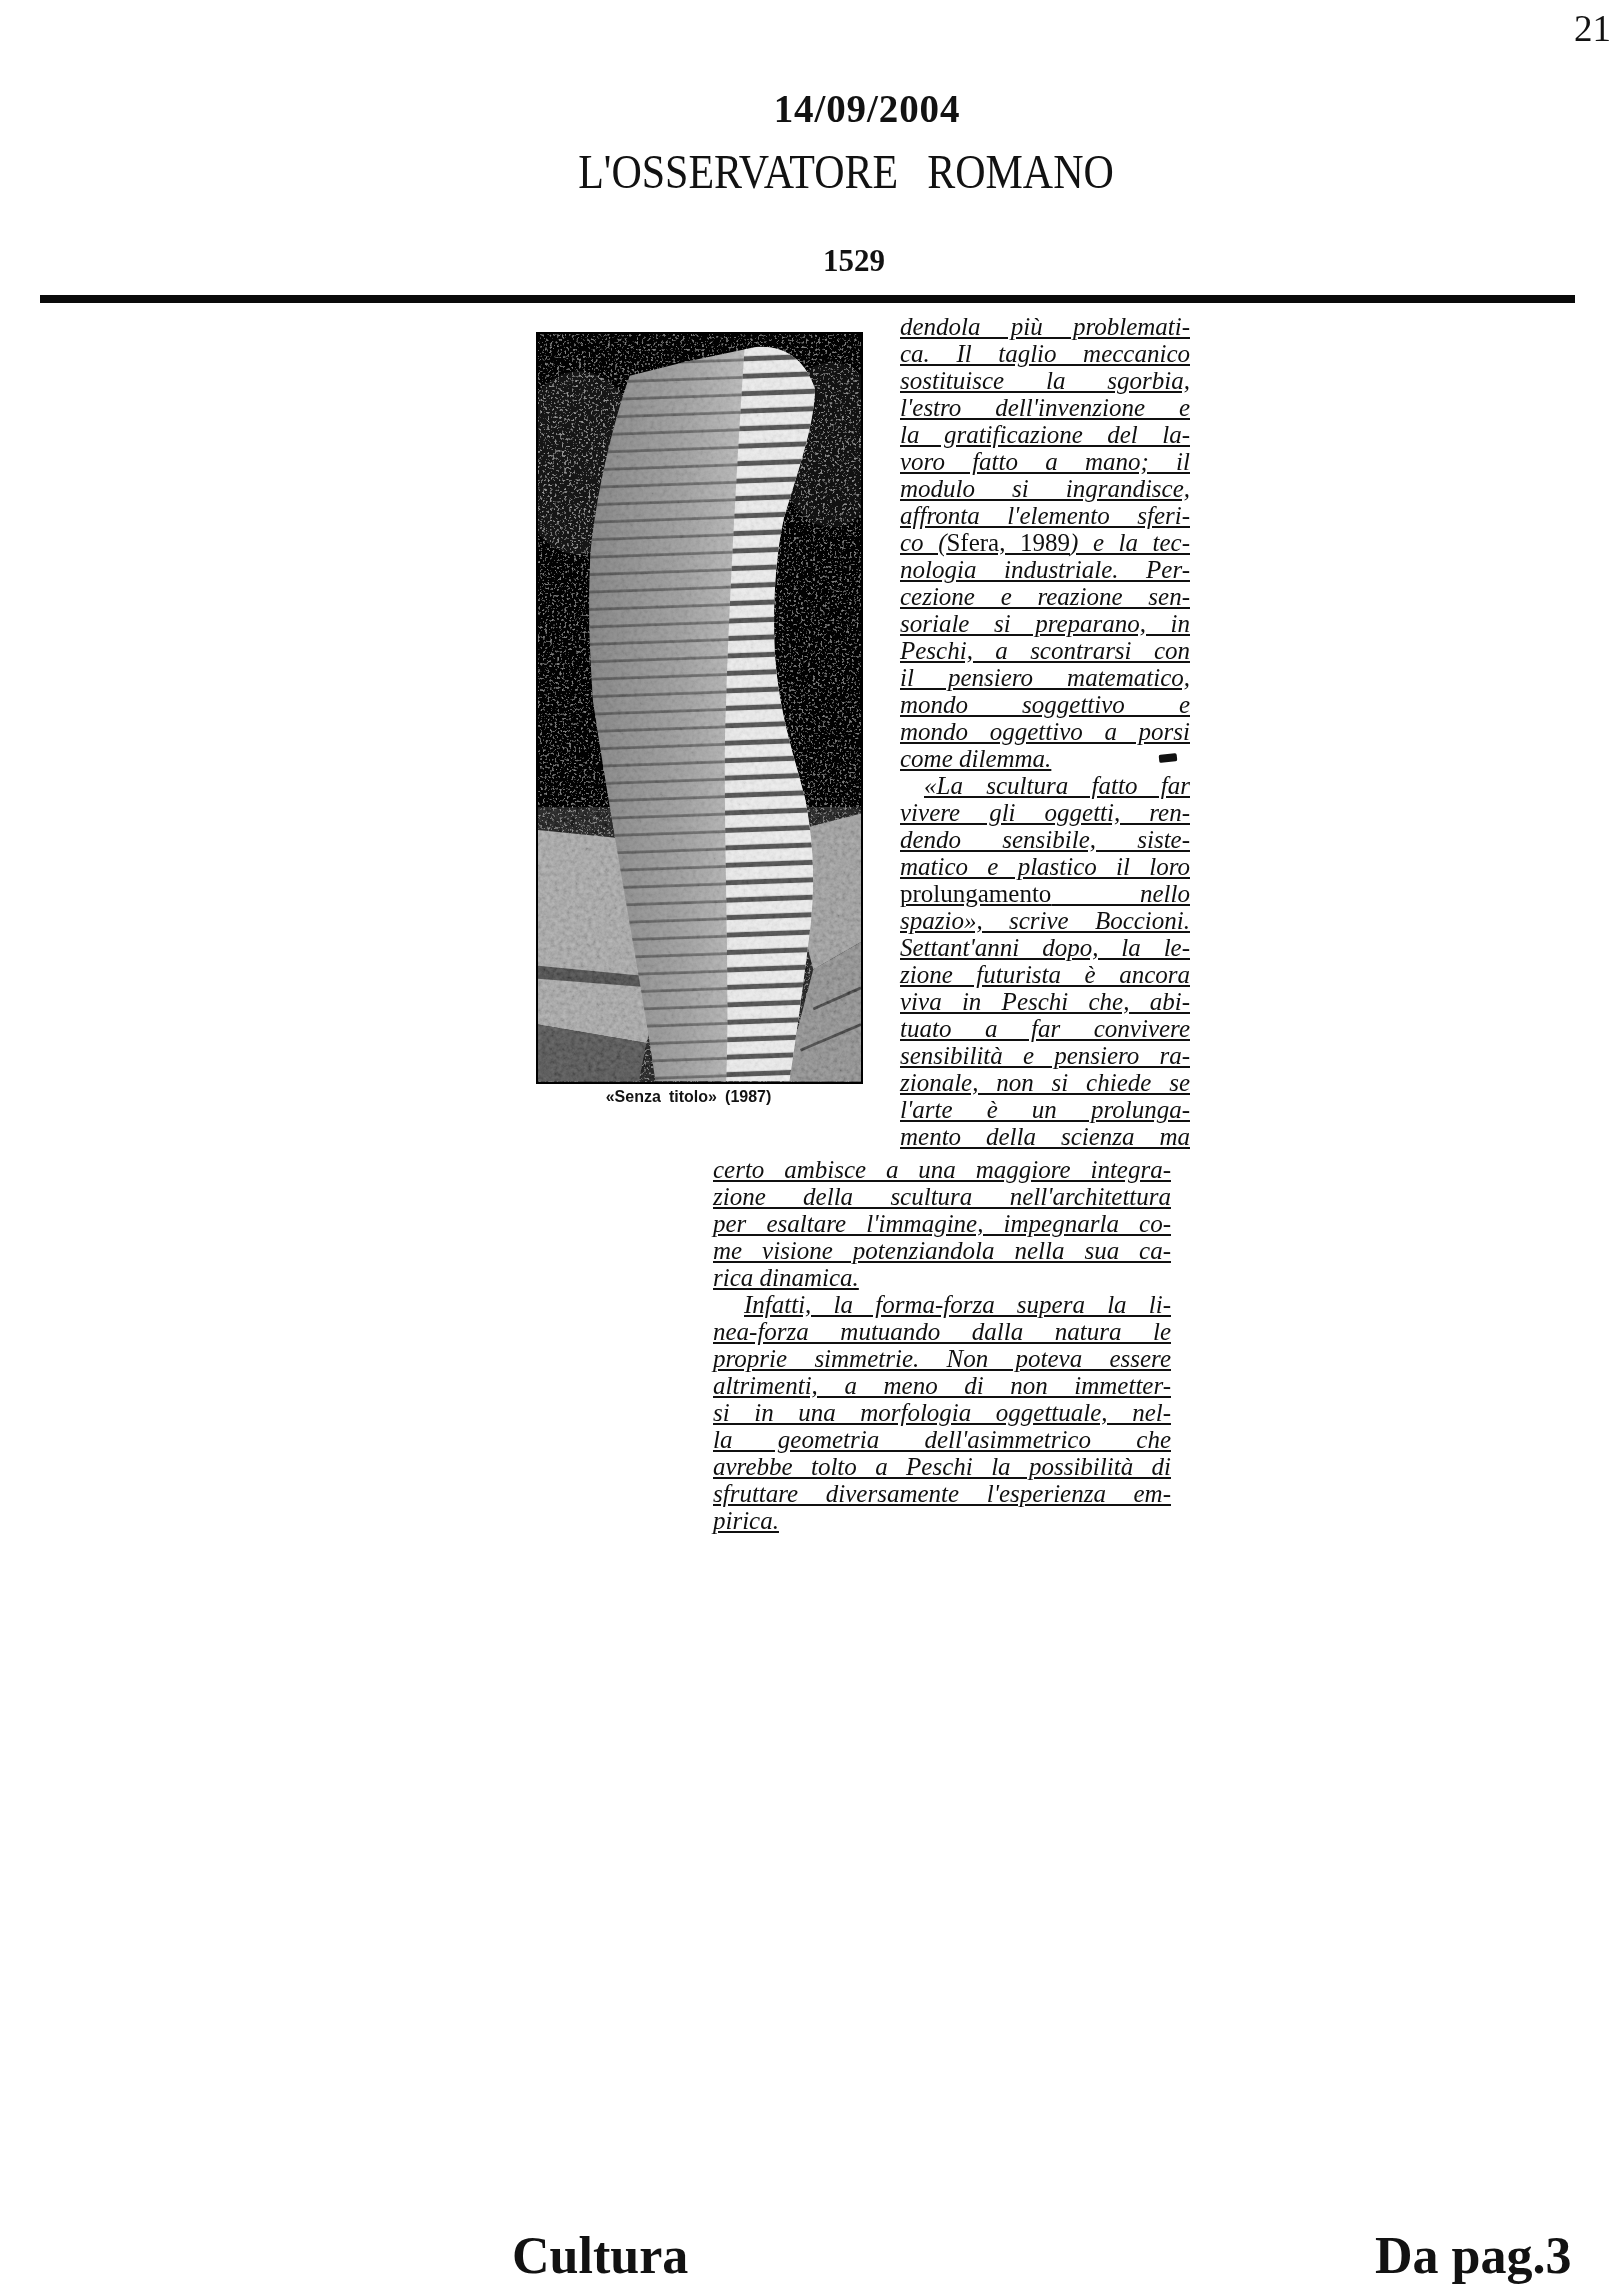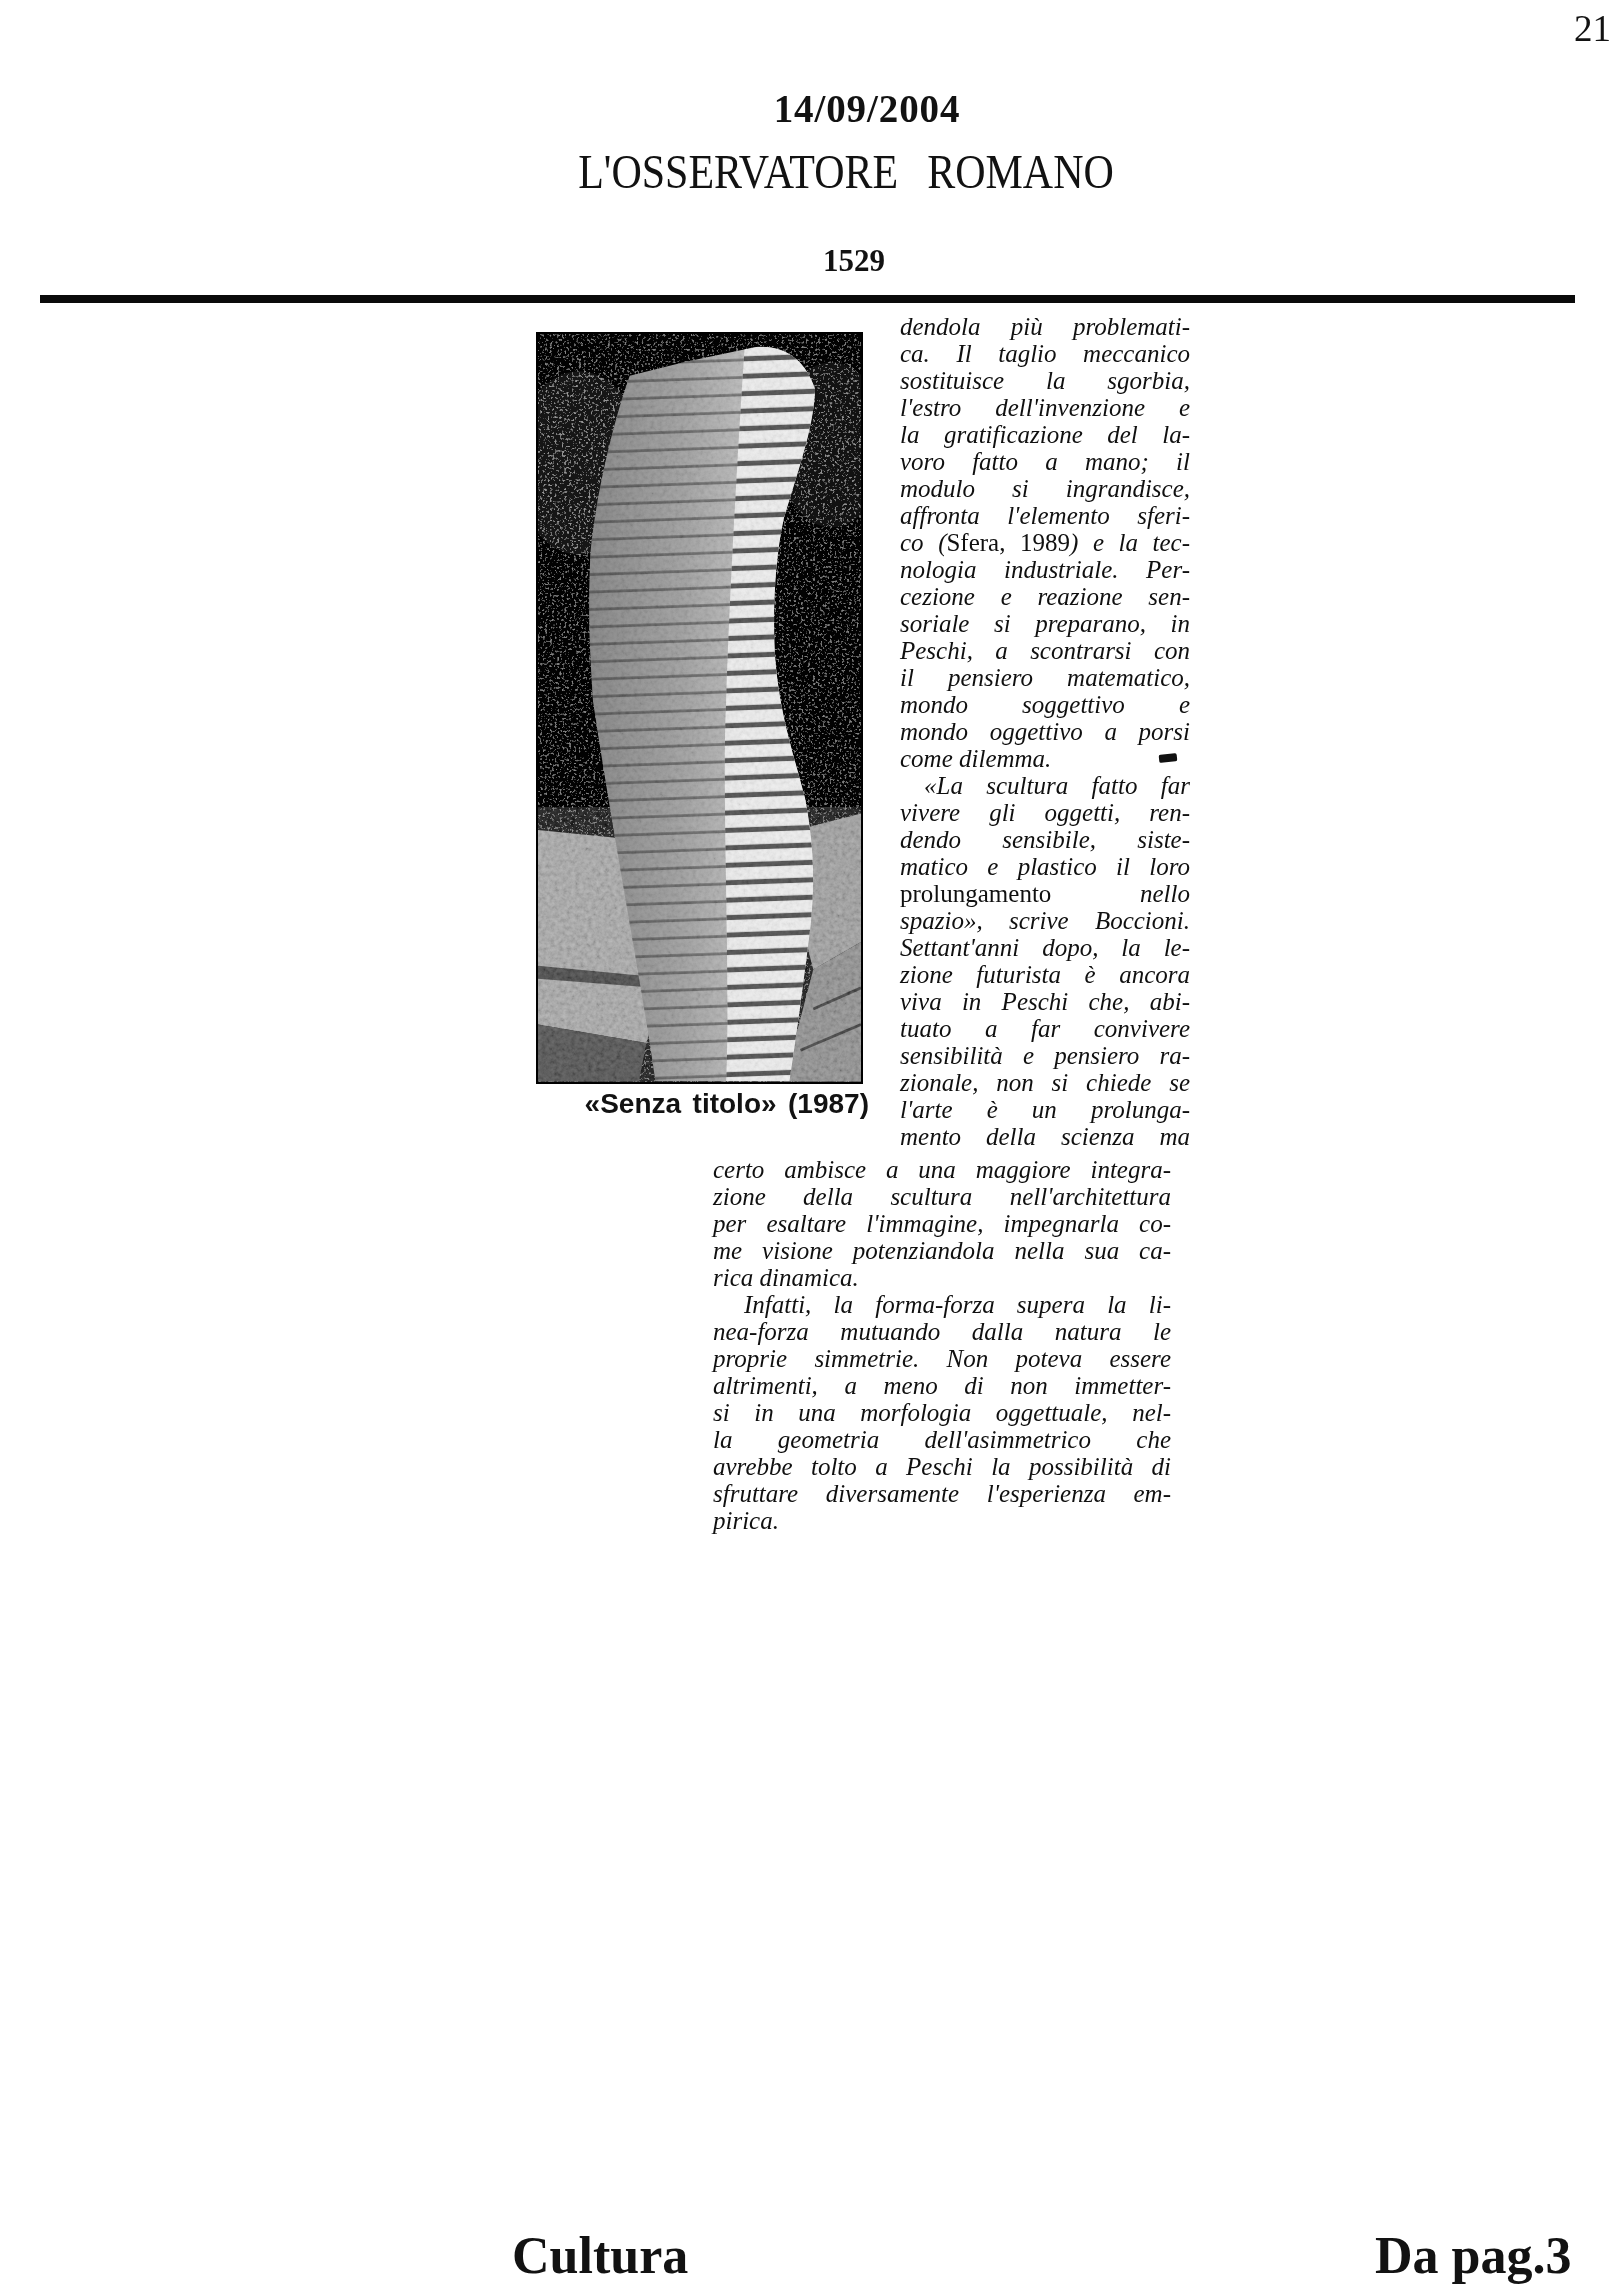--- a/index.html
+++ b/index.html
@@ -17,27 +17,27 @@
     transform-origin:center top;font-size:42px;font-weight:400;
     letter-spacing:0px;word-spacing:18.4px;white-space:nowrap;}
   #edition-number{top:243px;left:854px;transform:translateX(-50%);
     font-size:31px;font-weight:700;}
   #header-rule{left:40px;top:295px;width:1535px;height:8.3px;background:#0a0a0a;}
 
   
   #sculpture-photo{left:536px;top:332px;width:323px;height:748px;
     border:2.8px solid #000;background:#000;}
   #sculpture-photo svg{display:block;width:323px;height:748px;}
-  #photo-caption{left:540px;top:1088px;width:329px;text-align:right;
+  #photo-caption{left:524px;top:1088px;width:329px;text-align:center;
     font-family:"Liberation Sans","DejaVu Sans",sans-serif;
-    font-weight:700;font-size:28px;letter-spacing:0px;word-spacing:3.7px;}
+    font-weight:700;font-size:16px;letter-spacing:0px;word-spacing:3.7px;}
 
   
   .col{position:absolute;font-style:italic;font-size:25px;line-height:27px;
-    color:#101010;}
+    color:#101010;text-decoration:underline;}
   #article-column-narrow{left:900px;top:313px;width:290px;}
   #article-column-wide{left:713px;top:1156px;width:458px;}
   .tl{text-align:justify;text-align-last:justify;white-space:normal;}
   .tl.end{text-align:justify;text-align-last:left;}
   #article-column-narrow .ind{padding-left:24px;box-sizing:border-box;}
   #article-column-wide .ind{padding-left:31px;box-sizing:border-box;}
   .rm{font-style:normal;}
 
   #ink-mark{left:1159px;top:754px;width:18.4px;height:8.3px;background:#111;
     border-radius:1.8px;transform:rotate(-6deg);}

